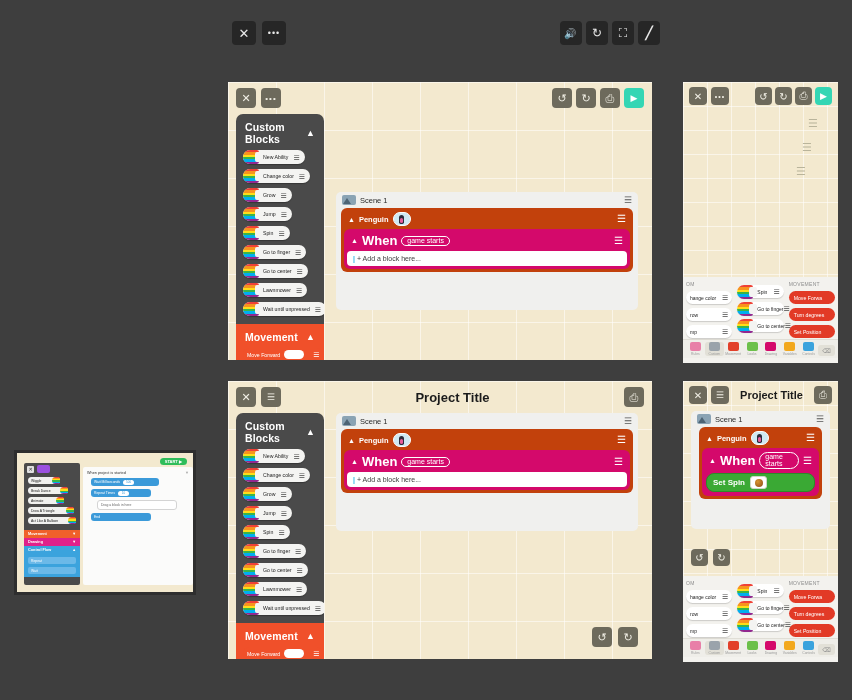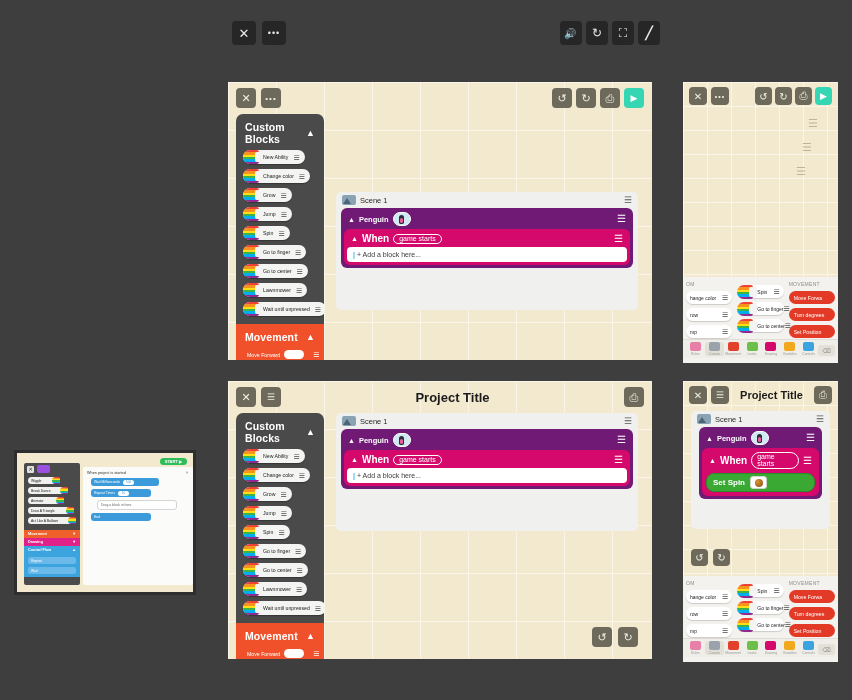--- a/index.html
+++ b/index.html
@@ -110,21 +110,21 @@
     width:14px;height:10px;flex:none;position:relative;
     background:#8aa3b4;border-radius:2px;
   }
   .mount:before{
     content:"";position:absolute;left:1px;top:3px;width:0;height:0;
     border-left:4px solid transparent;border-right:4px solid transparent;
     border-bottom:6px solid #4d6475;
   }
   .scene-ham{margin-left:auto;color:#555;font-size:9px;line-height:1;}
   .sprite{
-    background:#701a75;border-radius:6px;margin:0 5px 6px 5px;padding:3px;
+    background:#c2410c;border-radius:6px;margin:0 5px 6px 5px;padding:3px;
   }
   .sprite-head{display:flex;align-items:center;gap:4px;padding:1px 4px 3px 4px;}
   .sprite-head .sp-label{color:#fff;font-size:7.5px;font-weight:bold;}
   .sp-chev{color:#fff;font-size:7px;}
   .avatar{
     width:16px;height:12px;border-radius:8px;background:#cfe9f2;
     border:1.4px solid #fff;display:flex;align-items:center;justify-content:center;
   }
   .avatar .peng{
     width:5px;height:9px;border-radius:3px 3px 2px 2px;
@@ -133,21 +133,21 @@
   .avatar .peng:after{
     content:"";position:absolute;left:1px;top:3px;width:3px;height:5px;
     background:#e85d9a;border-radius:2px;
   }
   .sprite-ham{margin-left:auto;color:#fff;font-size:10px;line-height:1;}
 
   .rule{
     background:#d4096b;border-radius:6px;padding:3px;
   }
   .rule-head{display:flex;align-items:center;gap:4px;padding:1px 4px 3px 4px;}
-  .rule-head .r-label{color:#fff;font-size:10px;font-weight:bold;}
+  .rule-head .r-label{color:#fff;font-size:13px;font-weight:bold;}
   .tag{
     border:1.3px solid #fff;border-radius:9px;
     color:#fff;font-size:7px;padding:0px 5px 1px 5px;
   }
   .rule-ham{margin-left:auto;color:#fff;font-size:10px;line-height:1;}
   .dropslot{
     background:#fff;border-radius:4px;
     font-size:7px;color:#3b3b3b;padding:4px 6px;
     display:flex;align-items:center;gap:2px;
   }

